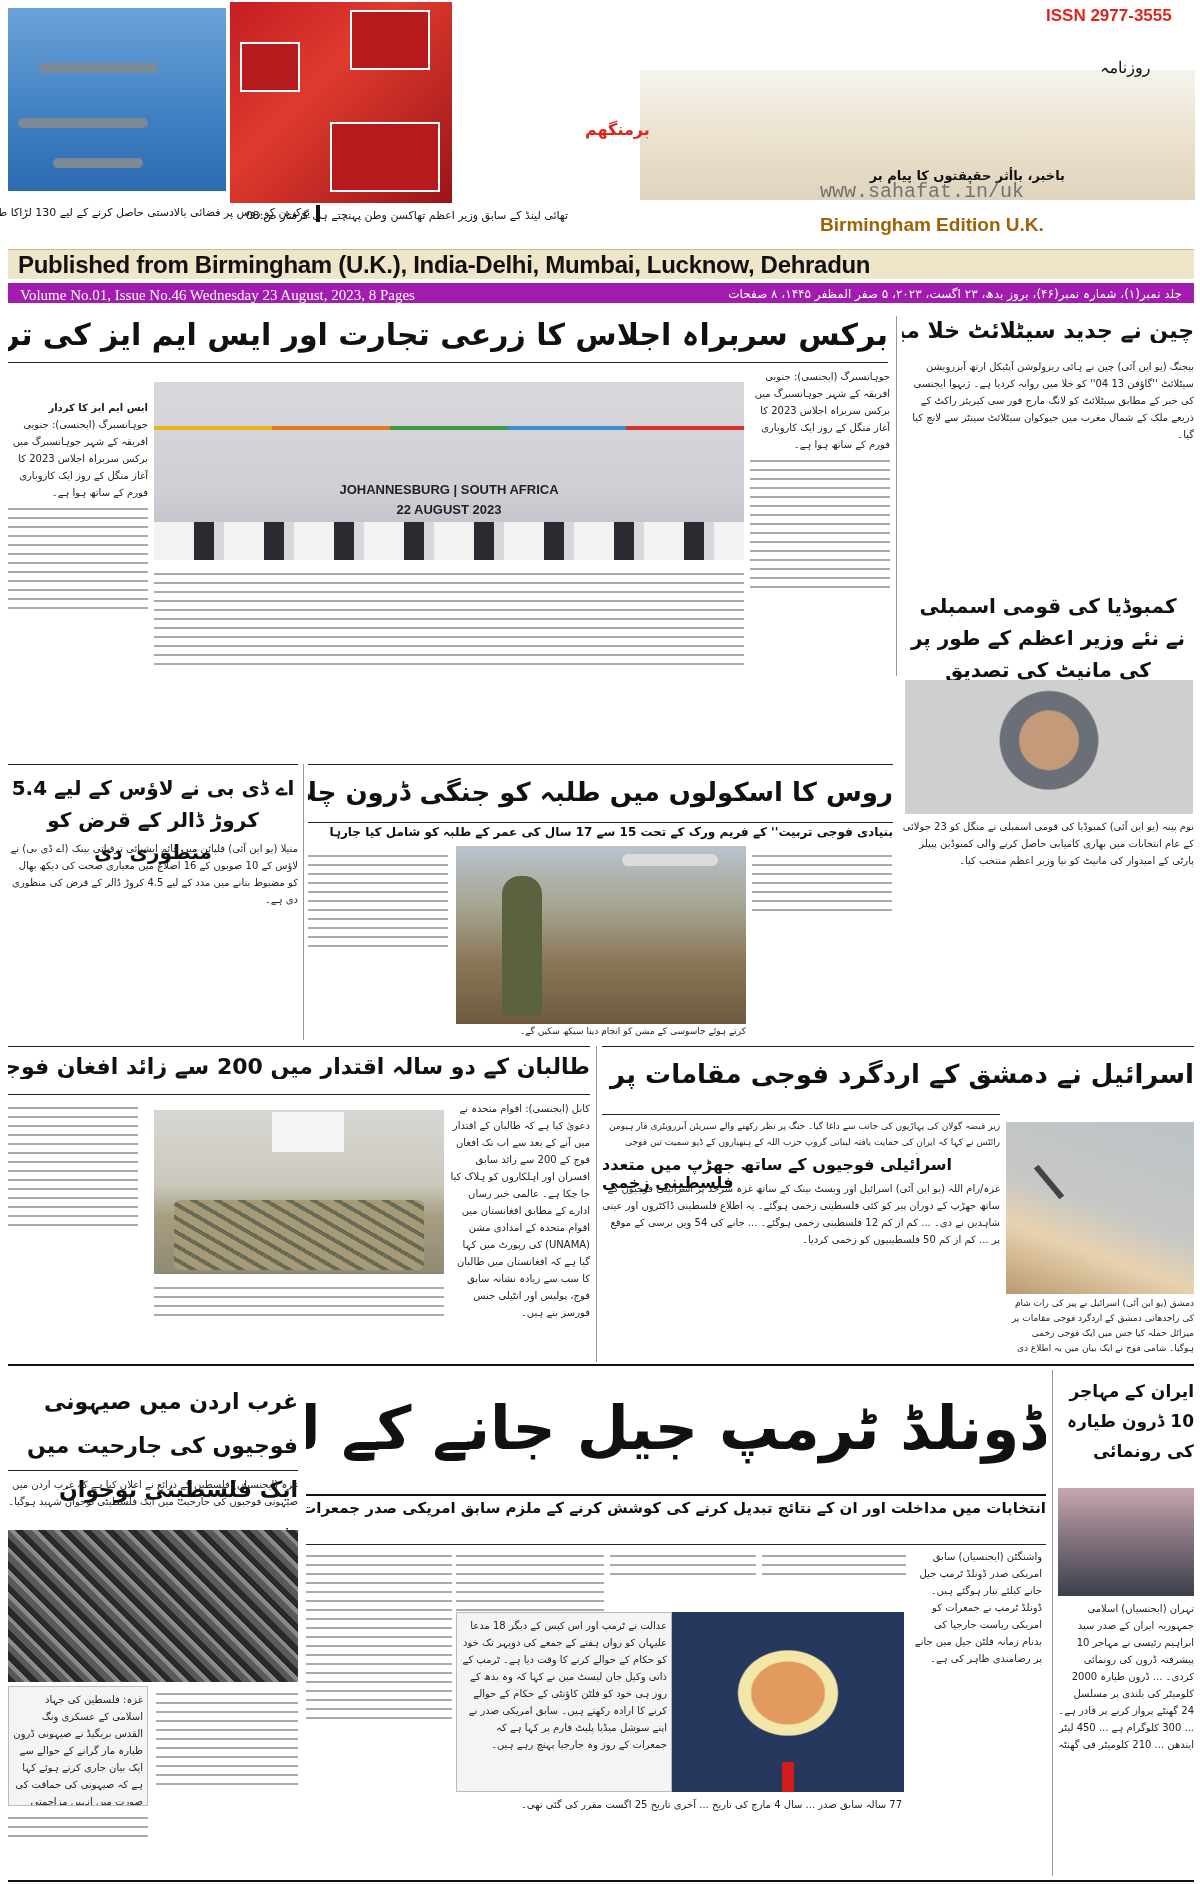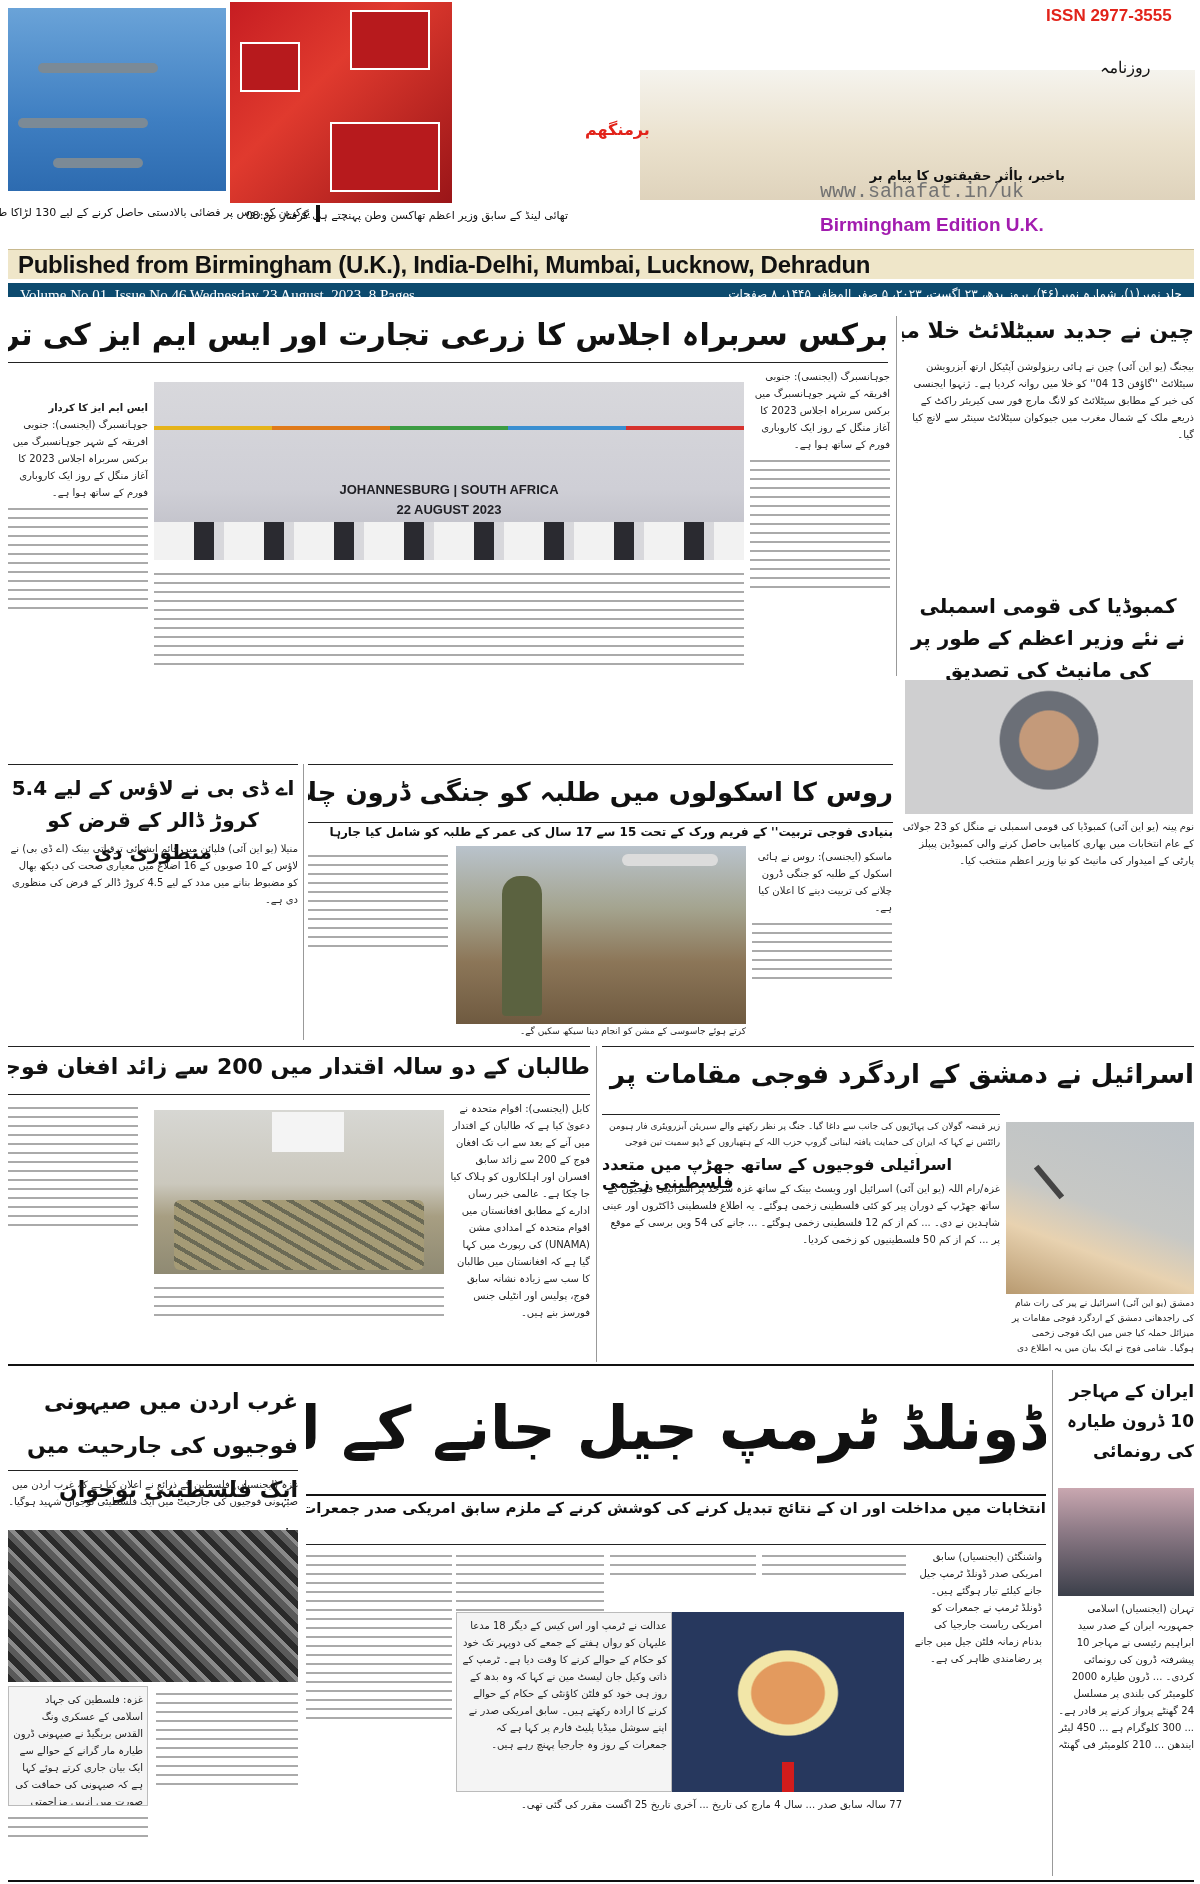--- a/index.html
+++ b/index.html
@@ -13,28 +13,28 @@
   .photo { overflow: hidden; }
   .ph-jet { background: linear-gradient(180deg,#6aa3d8 0%,#3f7fc2 60%,#2d6bb0 100%); }
   .ph-jet .plane { position: absolute; height: 10px; background: #7b8a96; border-radius: 5px; }
   .ph-redshirts { background: linear-gradient(135deg,#c61d22 0%,#e03a2e 40%,#9a1518 100%); }
   .ph-redshirts .sign { position:absolute; background:#b71a1d; border:2px solid #fff; }
   .caption-strip { font-family: "DejaVu Sans", sans-serif; font-size: 11px; color: #111; white-space: nowrap; }
   .logo-bg { background: linear-gradient(180deg,#f3f1ea 0%,#e7dcc4 55%,#d9cbb0 100%); }
   .logo-word { font-family: "DejaVu Serif", serif; font-weight: bold; color: #e2231a; font-size: 118px; line-height: 1; }
   .issn { font-family: "Liberation Sans", sans-serif; font-weight: bold; color: #e2231a; font-size: 17px; }
   .url { font-family: Liberation Mono, monospace; color: #737373; font-size: 20px; }
-  .edition { font-family: "Liberation Sans", sans-serif; font-weight: bold; color: #a21caf; font-size: 19px; }
+  .edition { font-family: "Liberation Sans", sans-serif; font-weight: bold; color: #a16207; font-size: 19px; }
   .tagline { font-family: "DejaVu Sans", sans-serif; font-weight: bold; font-size: 13px; color: #111; }
   .roznama { font-family: "DejaVu Serif", serif; font-size: 16px; color:#111; }
   .city { font-family: "DejaVu Sans", sans-serif; font-weight: bold; font-size: 16px; color: #e2231a; }
 
   .pubbar { left: 8px; top: 249px; width: 1186px; height: 30px; background: #efe6c9; border-top: 1px solid #c8b98f; }
   .pubbar span { font-family: "Liberation Sans", sans-serif; font-weight: bold; font-size: 24px; color: #111; position: absolute; left: 10px; top: 1px; letter-spacing: -0.3px; }
-  .volbar { left: 8px; top: 283px; width: 1186px; height: 14px; background: #0c4a6e; color: #fff; }
+  .volbar { left: 8px; top: 283px; width: 1186px; height: 20px; background: #a21caf; color: #fff; }
   .volbar .en { position: absolute; left: 12px; top: 4px; font-family: "Liberation Serif", serif; font-size: 15px; }
   .volbar .ur { position: absolute; right: 12px; top: 4px; font-family: "DejaVu Sans", sans-serif; font-size: 12px; }
 
   .headline { font-family: "DejaVu Sans", sans-serif; font-weight: bold; color: #111; line-height: 1.15; }
   .body { font-family: "DejaVu Sans", sans-serif; font-size: 10px; line-height: 17px; color: #222; overflow: hidden; }
   .rule { background: #222; height: 1px; }
   .vrule { background: #999; width: 1px; }
   .thickrule { background: #111; height: 3px; }
   .boxed { border: 1px solid #bbb; background:#f4f4f4; }
   .txtline { height: 2px; background: #aaa; margin: 7px 0; }
@@ -182,21 +182,20 @@
     <div class="txtline"></div>
     <div class="txtline"></div>
     <div class="txtline"></div>
 </div>
 <div class="abs photo ph-drone" style="left:456px;top:846px;width:290px;height:178px;">
   <div class="abs" style="left:166px;top:8px;width:96px;height:12px;background:#dcdcdc;border-radius:6px;"></div>
   <div class="abs" style="left:46px;top:30px;width:40px;height:140px;background:#5b6240;border-radius:18px 18px 4px 4px;"></div>
 </div>
 <div class="abs body rtl" style="left:456px;top:1024px;width:290px;height:16px;font-size:9px;line-height:14px;">کرتے ہوئے جاسوسی کے مشن کو انجام دینا سیکھ سکیں گے۔</div>
 <div class="abs body rtl" style="left:752px;top:848px;width:140px;height:190px;">
-  <div>ماسکو (ایجنسی): روس نے ہائی اسکول کے طلبہ کو جنگی ڈرون چلانے کی تربیت دینے کا اعلان کیا ہے۔</div>
   <div class="txtline"></div>
     <div class="txtline"></div>
     <div class="txtline"></div>
     <div class="txtline"></div>
     <div class="txtline"></div>
     <div class="txtline"></div>
     <div class="txtline"></div>
 </div>
 
 <div class="abs rule" style="left:8px;top:1046px;width:582px;"></div>

